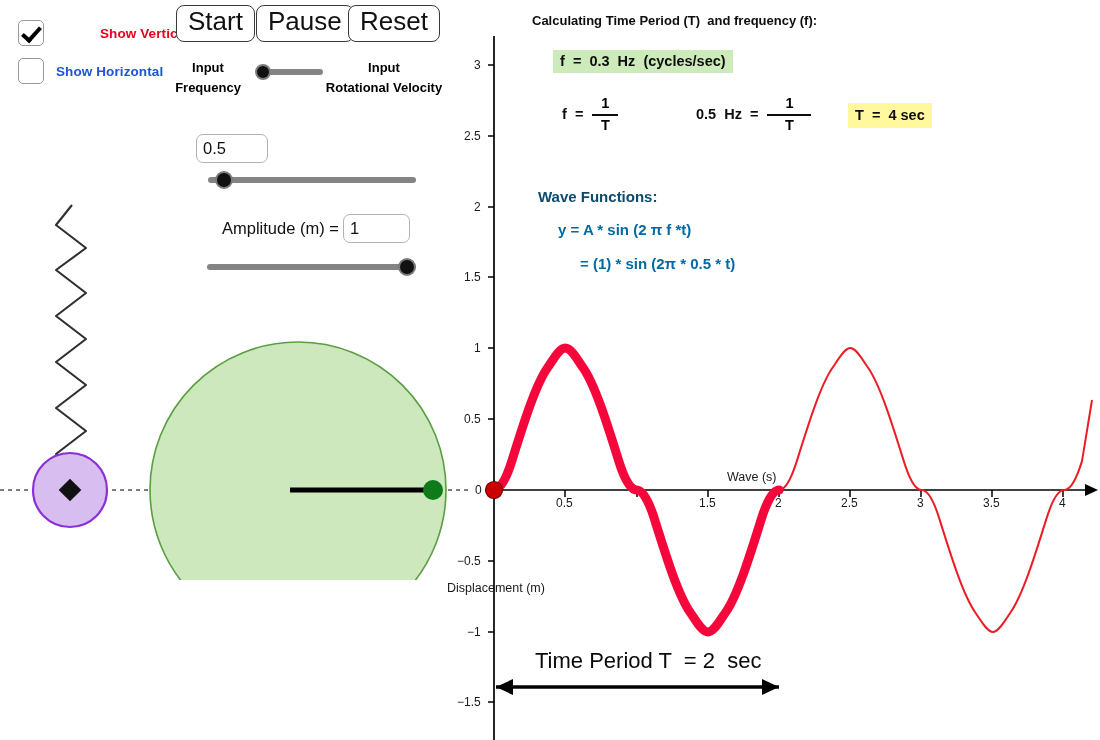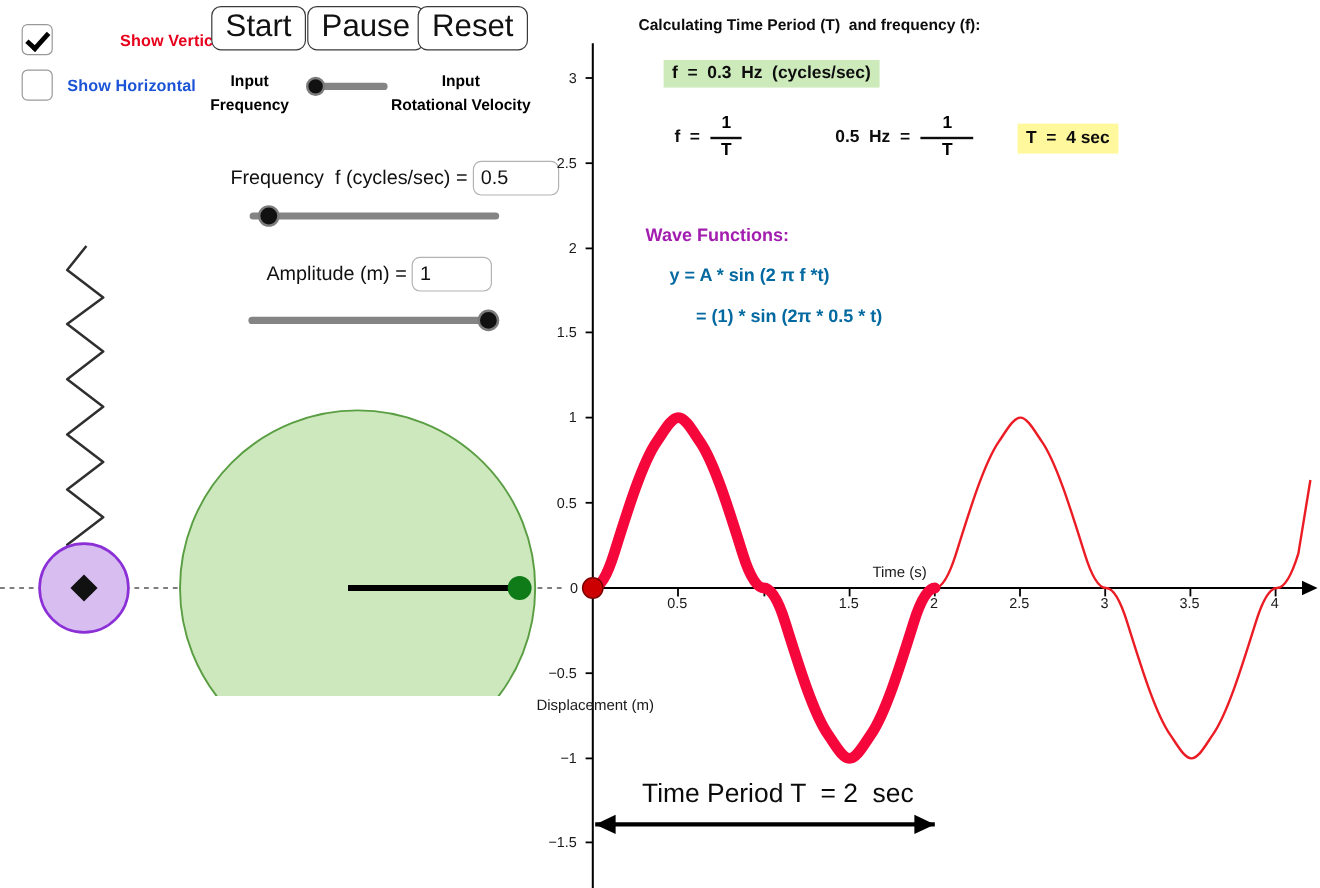--- a/index.html
+++ b/index.html
@@ -157,21 +157,21 @@
   }
   .frac .num { line-height: 1.15; }
   .frac .bar {
     height: 2px;
     background: #0d0d0d;
     width: 100%;
     margin: 2px 0 1px 0;
   }
   .frac .den { line-height: 1.15; }
   .wave-head {
-    font-size: 15px; font-weight: bold; color: #a21caf; white-space: pre;
+    font-size: 15px; font-weight: bold; color: #0c4a6e; white-space: pre;
   }
   .wave-eq {
     font-size: 15px; font-weight: bold; color: #0369a1; white-space: pre;
   }
 
   
   .tp-text {
     font-size: 22px;
     color: #0b0b0b;
     white-space: pre;
@@ -212,21 +212,20 @@
 
 <div class="mini-slider" style="left:255px; top:64px;">
   <div class="track"></div>
   <div class="knob" style="left:0px;"></div>
 </div>
 
 <div class="abs io-label" style="left:322px; top:58px; width:124px; white-space:pre;">Input
 Rotational Velocity</div>
 
 <div class="field-row" style="left:192px; top:134px;">
-  <span class="field-caption">Frequency  f (cycles/sec) =</span>
   <input class="field-input" style="width: 72px; margin-left: 4px;" type="text" value="0.5">
 </div>
 <div class="slider" style="left:208px; top:171px; width:208px;">
   <div class="track"></div>
   <div class="knob" style="left:7px;"></div>
 </div>
 
 <div class="field-row" style="left:222px; top:214px;">
   <span class="field-caption">Amplitude (m) =</span>
   <input class="field-input" style="width: 67px; margin-left: 4px;" type="text" value="1">
@@ -363,16 +362,16 @@
 <div>
   <div class="axis-tick-label" style="left:556px; top:496px;">0.5</div>
   <div class="axis-tick-label" style="left:699px; top:496px;">1.5</div>
   <div class="axis-tick-label" style="left:775px; top:496px;">2</div>
   <div class="axis-tick-label" style="left:841px; top:496px;">2.5</div>
   <div class="axis-tick-label" style="left:917px; top:496px;">3</div>
   <div class="axis-tick-label" style="left:983px; top:496px;">3.5</div>
   <div class="axis-tick-label" style="left:1059px; top:496px;">4</div>
 </div>
 
-<div class="axis-name" style="left:727px; top:470px;">Time (s)</div>
+<div class="axis-name" style="left:727px; top:470px;">Wave (s)</div>
 <div class="axis-name" style="left:447px; top:581px;">Displacement (m)</div>
 
 <div class="abs tp-text" style="left:535px; top:648px;">Time Period T  = 2  sec</div>
 
 </body></html>

